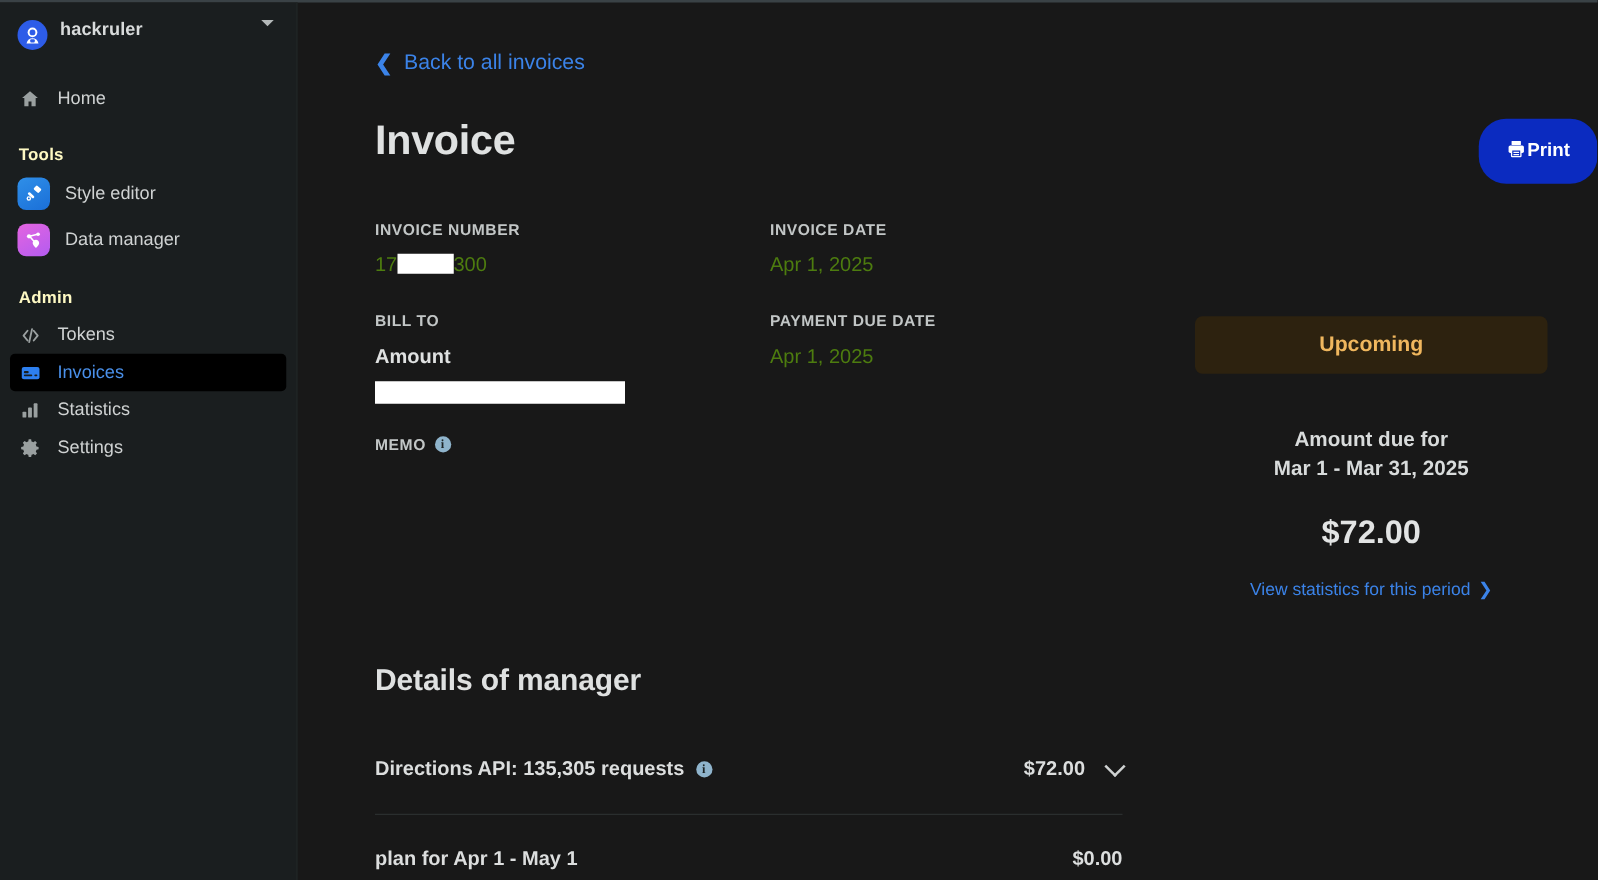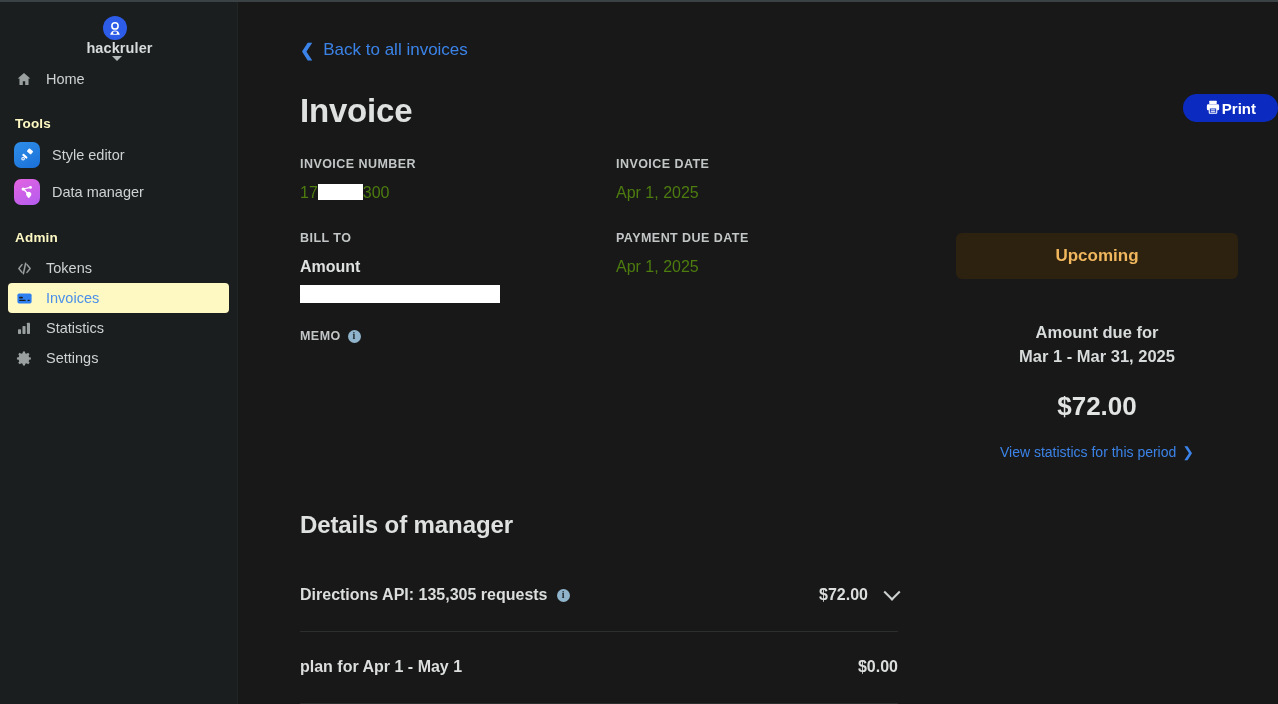--- a/index.html
+++ b/index.html
@@ -18,24 +18,23 @@
 
   
   .sidebar {
     width: 238px; flex: 0 0 238px; height: 702px;
     background: #1a1e1f;
     border-right: 1px solid #202626;
     padding-top: 14px;
     position: relative;
   }
   .account-row {
-    display: flex; align-items: center;
+    display: flex; 
     height: 34px; margin: 0 12px 0 14px;
     cursor: pointer;
-    flex-direction: column;
   }
   .avatar {
     width: 24px; height: 24px; border-radius: 50%;
     background: #2d5ce8;
     display: flex; align-items: center; justify-content: center;
     flex: 0 0 24px; margin-right: 10px; overflow: hidden;
   }
   .account-name {
     font-size: 14.5px; font-weight: bold; color: #d8dbdb;
     letter-spacing: .1px; flex: 1;
@@ -45,21 +44,21 @@
     border-left: 5px solid transparent; border-right: 5px solid transparent;
     border-top: 5px solid #b4b9b9;
   }
 
   .nav-item {
     display: flex; align-items: center;
     height: 30px; margin: 0 8px; padding-left: 6px;
     border-radius: 4px; cursor: pointer;
     color: #cfd2d2; font-size: 14.5px;
   }
-  .nav-item.active { background: #fef9c3; }
+  .nav-item.active { background: #000000; }
   .nav-item.active .nav-label { color: #4a90ea; }
   .nav-icon {
     width: 20px; flex: 0 0 20px; margin-right: 12px;
     display: flex; align-items: center; justify-content: center;
     color: #9aa0a0;
   }
   .nav-item.active .nav-icon { color: #2d7fef; }
   .nav-label { color: #cfd2d2; }
 
   .home-row { margin-top: 14px; }
@@ -107,21 +106,21 @@
     margin-top: 34px; padding-right: 62px;
   }
   .page-title {
     font-size: 33px; font-weight: bold; color: #dfe1e1;
     letter-spacing: -.2px; line-height: 1;
   }
   .print-btn {
     display: inline-flex; align-items: center; gap: 1px;
     background: #0b2bc0; color: #fff;
     border: none; border-radius: 22px;
-    height: 28px; padding: 0 22px;
+    height: 52px; padding: 0 22px;
     font-size: 15px; font-weight: bold;
     font-family: "Liberation Sans", sans-serif;
     cursor: pointer;
   }
 
   
   .layout {
     display: flex; margin-top: 30px;
   }
   .left-col { width: 620px; flex: 0 0 620px; }

